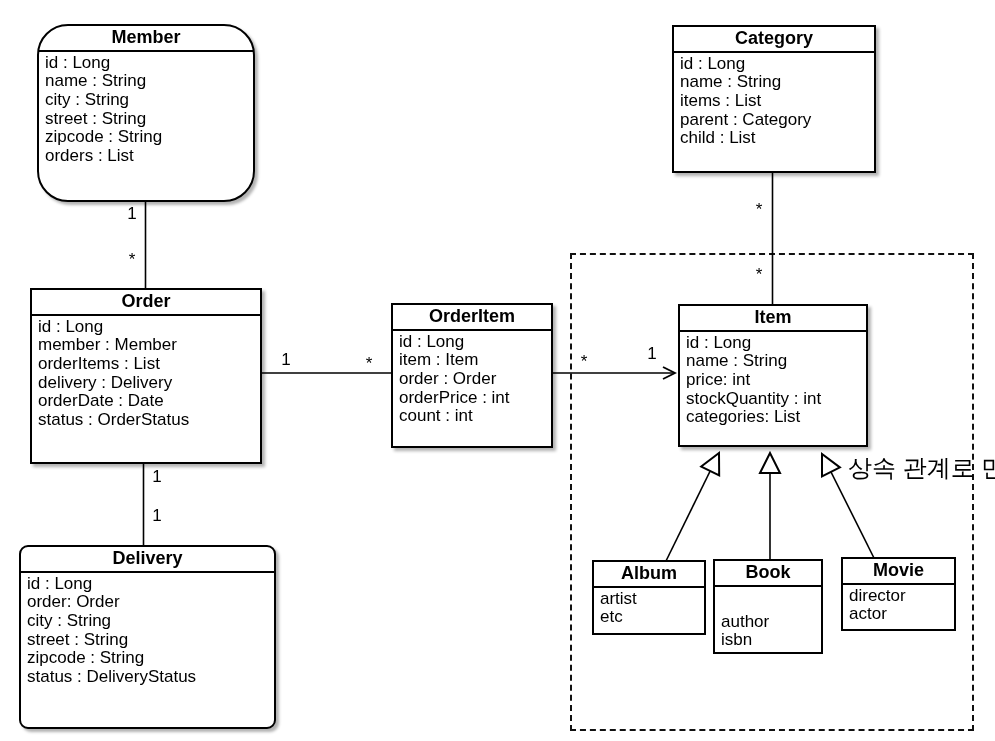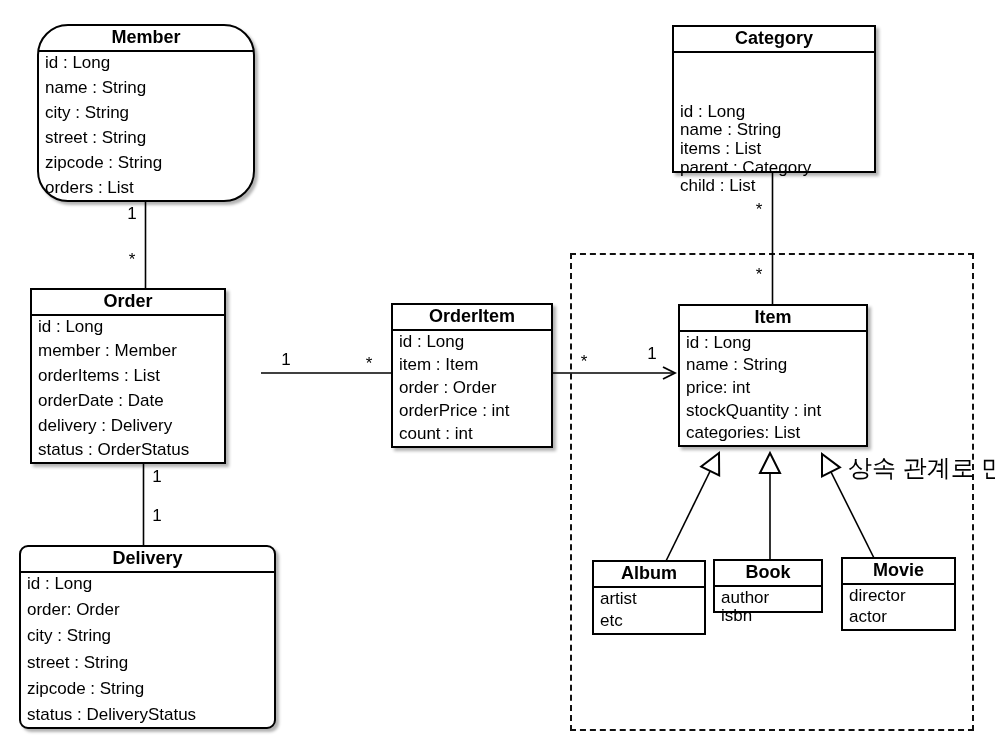--- a/index.html
+++ b/index.html
@@ -32,21 +32,21 @@
     font-size: 18px;
     text-align: center;
     padding: 1px 4px 2px;
     border-bottom: 2px solid #000;
     line-height: 1.15;
   }
   .uml-attrs {
     flex: 1 1 auto;
     display: flex;
     flex-direction: column;
-    justify-content: space-between;
+    justify-content: flex-start;
     padding: 2px 6px;
   }
   .uml-attr {
     font-size: 17px;
     line-height: 1.1;
     white-space: nowrap;
   }
 
   .mult {
     position: absolute;
@@ -93,39 +93,39 @@
     <div class="uml-attrs">
       <div class="uml-attr">id : Long</div>
       <div class="uml-attr">name : String</div>
       <div class="uml-attr">city : String</div>
       <div class="uml-attr">street : String</div>
       <div class="uml-attr">zipcode : String</div>
       <div class="uml-attr">orders : List</div>
     </div>
   </div>
 
-  <div class="uml-class" style="left:672px; top:25px; width:204px; height:148px;gap:48px;">
+  <div class="uml-class" style="left:672px; top:25px; width:204px; height:148px;">
     <div class="uml-title">Category</div>
     <div class="uml-attrs">
       <div class="uml-attr">id : Long</div>
       <div class="uml-attr">name : String</div>
       <div class="uml-attr">items : List</div>
       <div class="uml-attr">parent : Category</div>
       <div class="uml-attr">child : List</div>
     </div>
   </div>
 
-  <div class="uml-class" style="left:30px; top:288px; width:196px; height:176px;">
+  <div class="uml-class" style="left:30px; top:288px; width:232px; height:176px;">
     <div class="uml-title">Order</div>
     <div class="uml-attrs">
       <div class="uml-attr">id : Long</div>
       <div class="uml-attr">member : Member</div>
       <div class="uml-attr">orderItems : List</div>
+      <div class="uml-attr">delivery : Delivery</div>
       <div class="uml-attr">orderDate : Date</div>
-      <div class="uml-attr">delivery : Delivery</div>
       <div class="uml-attr">status : OrderStatus</div>
     </div>
   </div>
 
   <div class="uml-class" style="left:391px; top:303px; width:162px; height:145px;">
     <div class="uml-title">OrderItem</div>
     <div class="uml-attrs">
       <div class="uml-attr">id : Long</div>
       <div class="uml-attr">item : Item</div>
       <div class="uml-attr">order : Order</div>
@@ -158,21 +158,21 @@
   </div>
 
   <div class="uml-class no-shadow" style="left:592px; top:560px; width:114px; height:75px;">
     <div class="uml-title">Album</div>
     <div class="uml-attrs">
       <div class="uml-attr">artist</div>
       <div class="uml-attr">etc</div>
     </div>
   </div>
 
-  <div class="uml-class no-shadow" style="left:713px; top:559px; width:110px; height:54px;">
+  <div class="uml-class no-shadow" style="left:713px; top:559px; width:110px; height:95px;gap:24px;">
     <div class="uml-title">Book</div>
     <div class="uml-attrs">
       <div class="uml-attr">author</div>
       <div class="uml-attr">isbn</div>
     </div>
   </div>
 
   <div class="uml-class no-shadow" style="left:841px; top:557px; width:115px; height:74px;">
     <div class="uml-title">Movie</div>
     <div class="uml-attrs">

